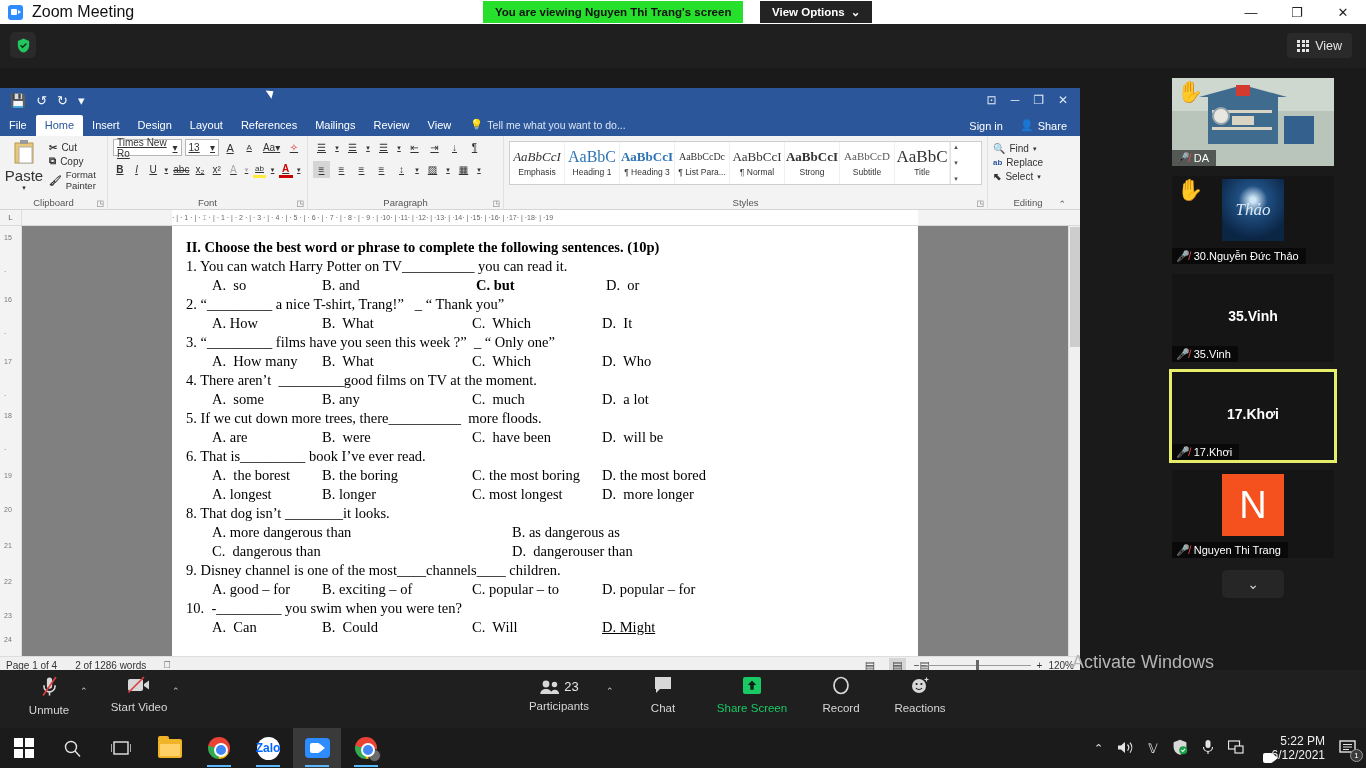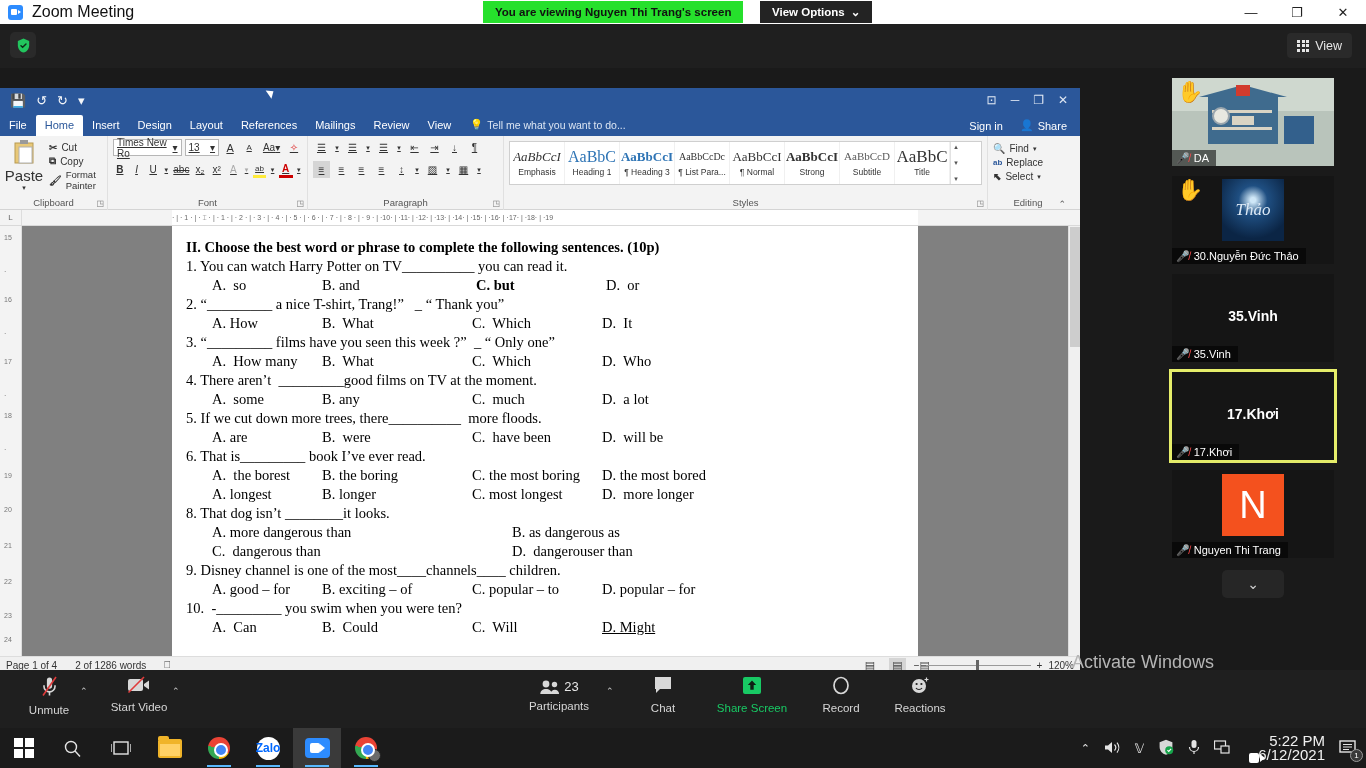--- a/index.html
+++ b/index.html
@@ -98,21 +98,21 @@
   .zitem{position:absolute;top:6px;display:flex;flex-direction:column;align-items:center;color:#d6d6d6;font-size:11.5px;gap:3px;width:86px;}
   .zitem .gl{font-size:19px;line-height:21px;color:#e8e8e8;}
   .caret{position:absolute;color:#cfcfcf;font-size:9px;top:16px;}
 
   
   .taskbar{position:absolute;left:0;top:728px;width:1366px;height:40px;background:#1b1b1b;}
   .tb-item{position:absolute;top:0;width:48px;height:40px;display:flex;align-items:center;justify-content:center;}
   .tb-item.run:after{content:"";position:absolute;bottom:1px;left:12px;width:24px;height:2px;background:#58b9ff;}
   .tb-item.active{background:#3a3a3a;}
   .tray{position:absolute;right:0;top:0;height:40px;display:flex;align-items:center;gap:14px;color:#e6e6e6;font-size:11px;padding-right:8px;}
-  .clock{display:flex;flex-direction:column;align-items:flex-end;font-size:15px;line-height:14px;color:#f0f0f0;}
+  .clock{display:flex;flex-direction:column;align-items:flex-end;font-size:12px;line-height:14px;color:#f0f0f0;}
   .chrome{width:22px;height:22px;border-radius:50%;background:conic-gradient(#ea4335 0 33%, #fbbc05 33% 50%, #34a853 50% 78%, #ea4335 78% 100%);position:relative;}
   .chrome:after{content:"";position:absolute;left:6px;top:6px;width:10px;height:10px;border-radius:50%;background:#4285f4;border:2px solid #fff;}
   .folder{width:24px;height:19px;background:#f0b429;border-radius:2px;position:relative;}
   .folder:before{content:"";position:absolute;left:0;top:-3px;width:11px;height:4px;background:#f0b429;border-radius:2px 2px 0 0;}
   .folder:after{content:"";position:absolute;left:2px;top:5px;width:20px;height:12px;background:#ffd166;}
   .zalo{width:23px;height:23px;border-radius:50%;background:#fff;color:#0068ff;font-size:12px;font-weight:bold;display:flex;align-items:center;justify-content:center;}
   .zoomtb{width:25px;height:20px;background:#2d8cff;border-radius:4px;position:relative;}
   .zoomtb:after{content:"";position:absolute;left:5px;top:5px;width:10px;height:10px;background:#fff;border-radius:2px;}
   .zoomtb:before{content:"";position:absolute;left:15.5px;top:6px;border-top:4px solid transparent;border-bottom:4px solid transparent;border-left:5px solid #fff;}
   .notif{position:relative;}

